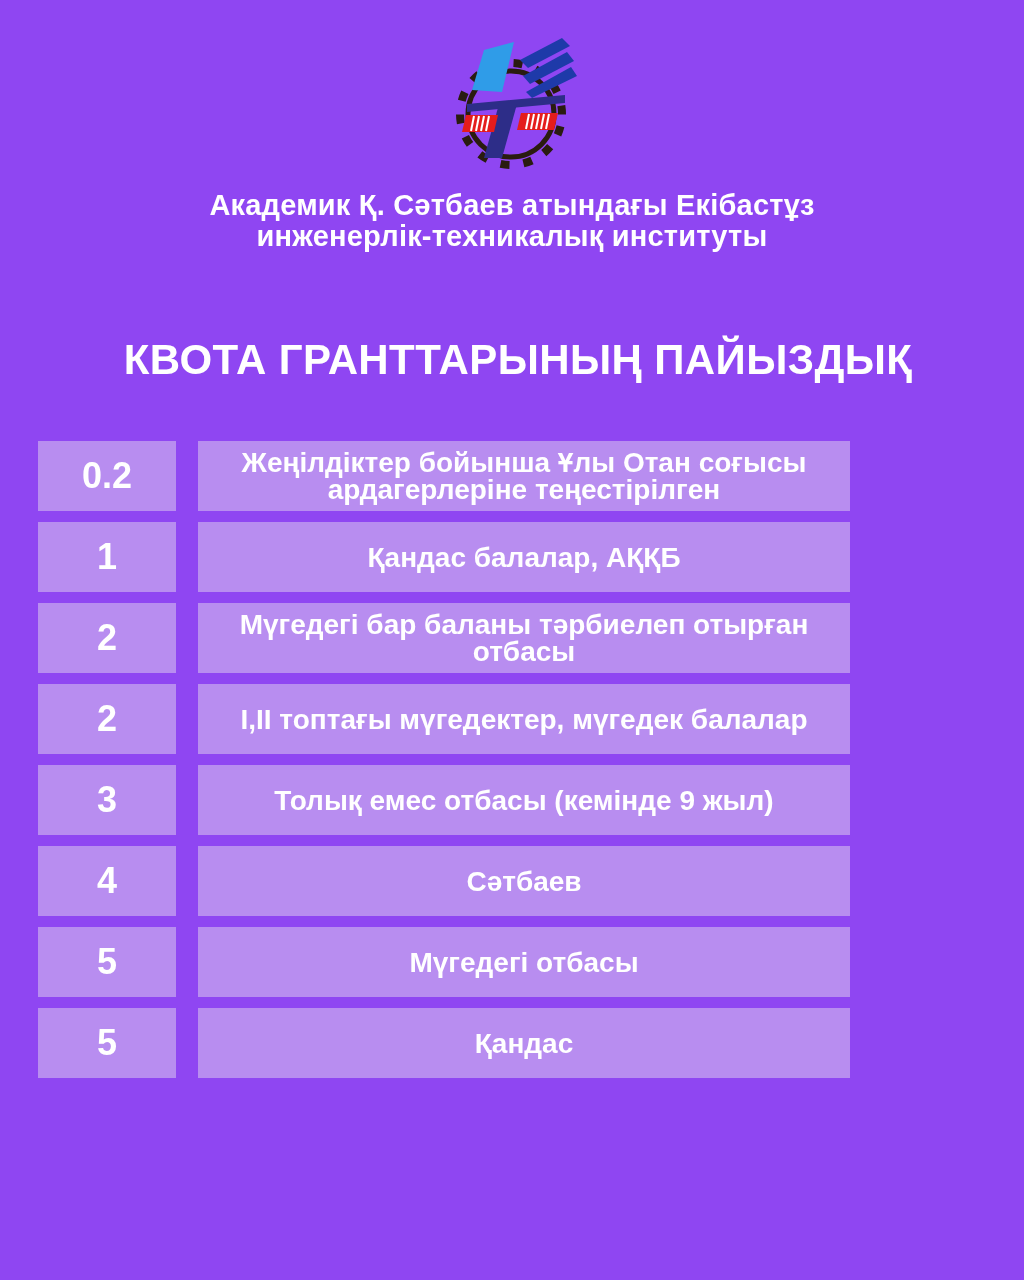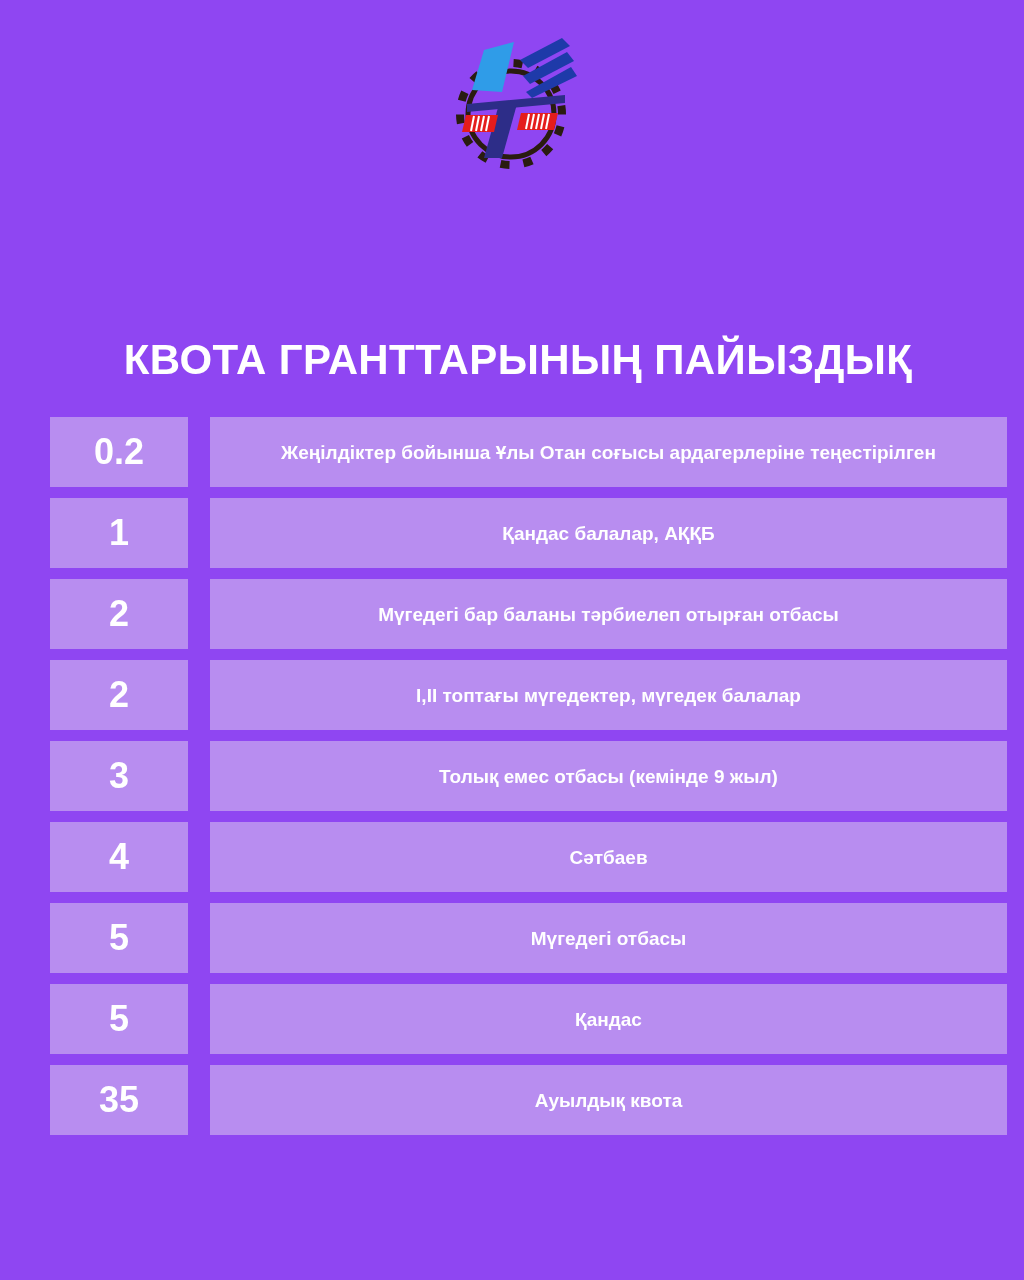--- a/index.html
+++ b/index.html
@@ -41,24 +41,23 @@
     position:absolute;
     top:337px;left:12px;right:0;
     text-align:center;
     font-size:42px;
     font-weight:700;
     line-height:45px;
     letter-spacing:0.4px;
   }
   .quota-table{
     position:absolute;
-    top:417px;
+    top:441px;
     left:38px;
-    width:957px;
-    margin-left:12px;
+    width:812px;
   }
   .row{
     display:flex;
     gap:22px;
     margin-bottom:11px;
   }
   .cell{
     background:var(--tile);
     display:flex;
     align-items:center;
@@ -66,21 +65,21 @@
     height:70px;
   }
   .num{
     width:138px;
     font-size:36px;
     font-weight:700;
     flex:none;
   }
   .label{
     flex:1;
-    font-size:19px;
+    font-size:28px;
     font-weight:700;
     text-align:center;
     line-height:27px;
     padding:16px 28px;
   }
 </style>
 </head>
 <body>
 
 <div class="poster">
@@ -113,20 +112,24 @@
       <g stroke="#ffffff" stroke-width="2">
         <line x1="89" y1="80" x2="86" y2="95"></line>
         <line x1="94" y1="80" x2="91" y2="95"></line>
         <line x1="99" y1="80" x2="96" y2="95"></line>
         <line x1="104" y1="80" x2="101" y2="95"></line>
         <line x1="109" y1="80" x2="106" y2="95"></line>
       </g>
     </svg>
   </div>
 
+  <div class="institute-name">
+    <div>Академик Қ. Сәтбаев атындағы Екібастұз</div>
+    <div>инженерлік-техникалық институты</div>
+  </div>
 
   <div class="main-heading">
     <div>КВОТА ГРАНТТАРЫНЫҢ ПАЙЫЗДЫҚ</div>
   </div>
 
   <div class="quota-table">
       <div class="row">
         <div class="cell num">0.2</div>
         <div class="cell label">Жеңілдіктер бойынша Ұлы Отан соғысы ардагерлеріне теңестірілген</div>
       </div>
@@ -151,19 +154,15 @@
         <div class="cell label">Сәтбаев</div>
       </div>
       <div class="row">
         <div class="cell num">5</div>
         <div class="cell label">Мүгедегі отбасы</div>
       </div>
       <div class="row">
         <div class="cell num">5</div>
         <div class="cell label">Қандас</div>
       </div>
-      <div class="row">
-        <div class="cell num">35</div>
-        <div class="cell label">Ауылдық квота</div>
-      </div>
     </div>
 
 </div>
 
 </body></html>

